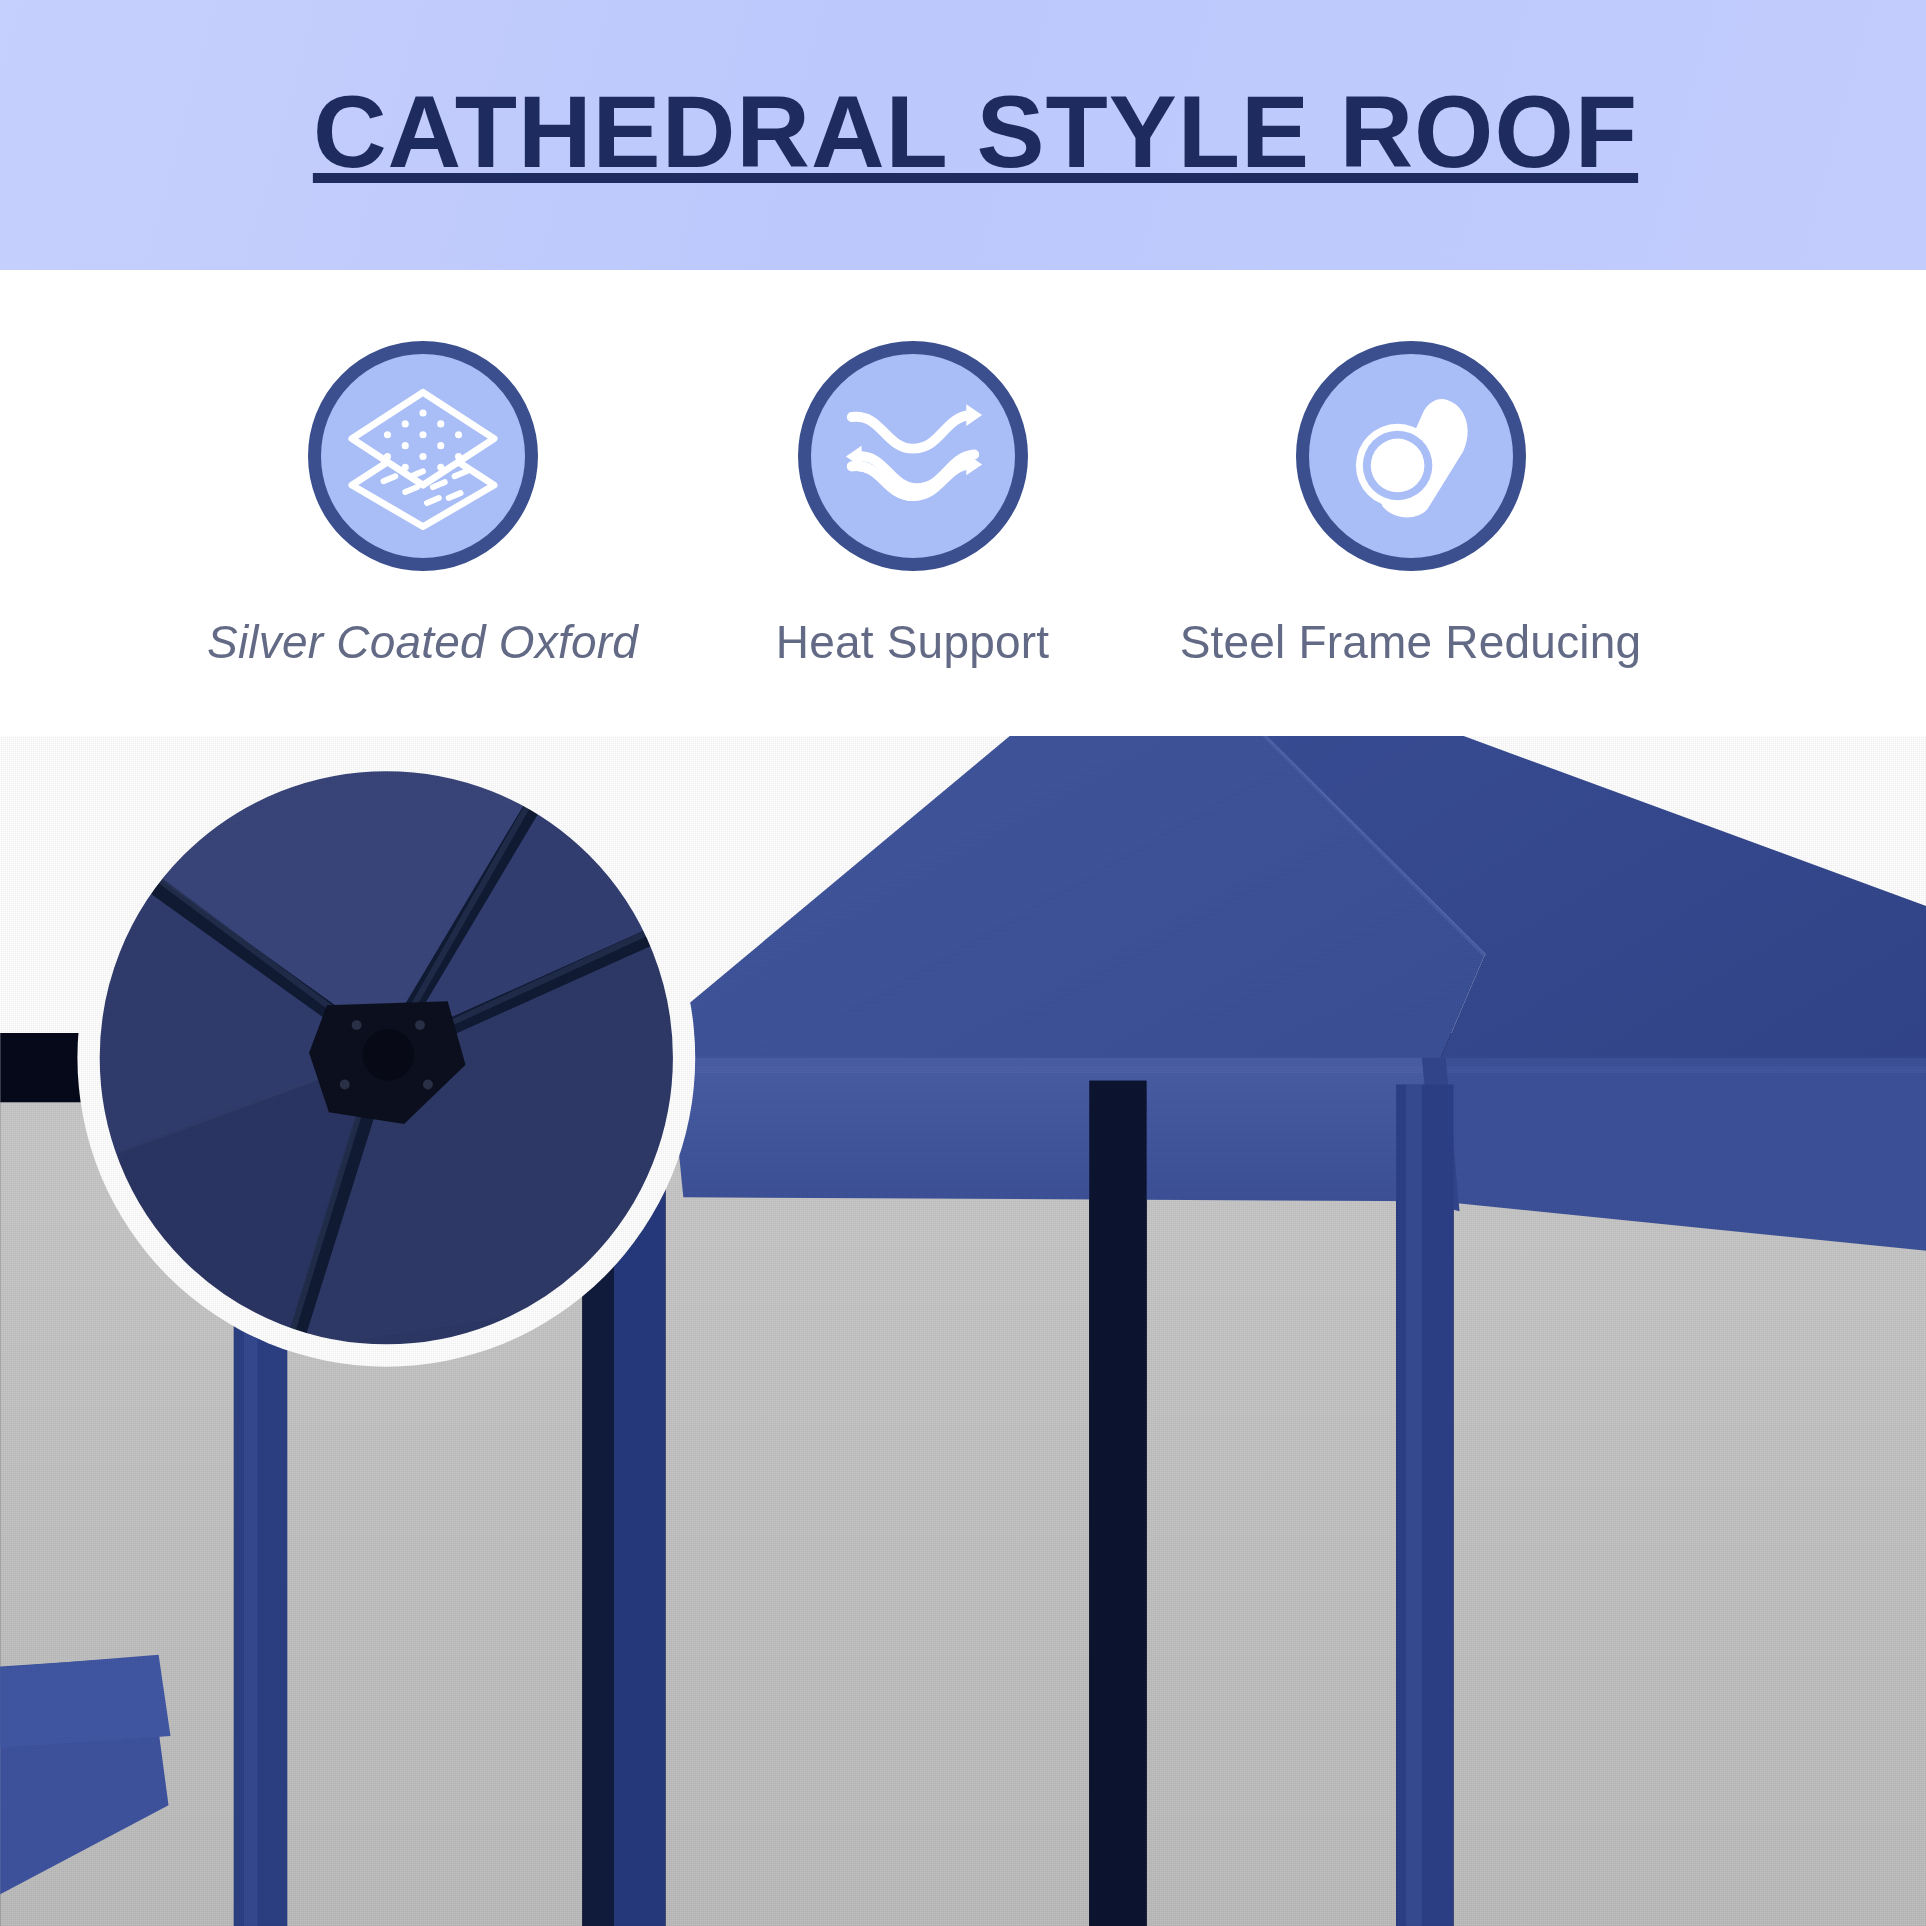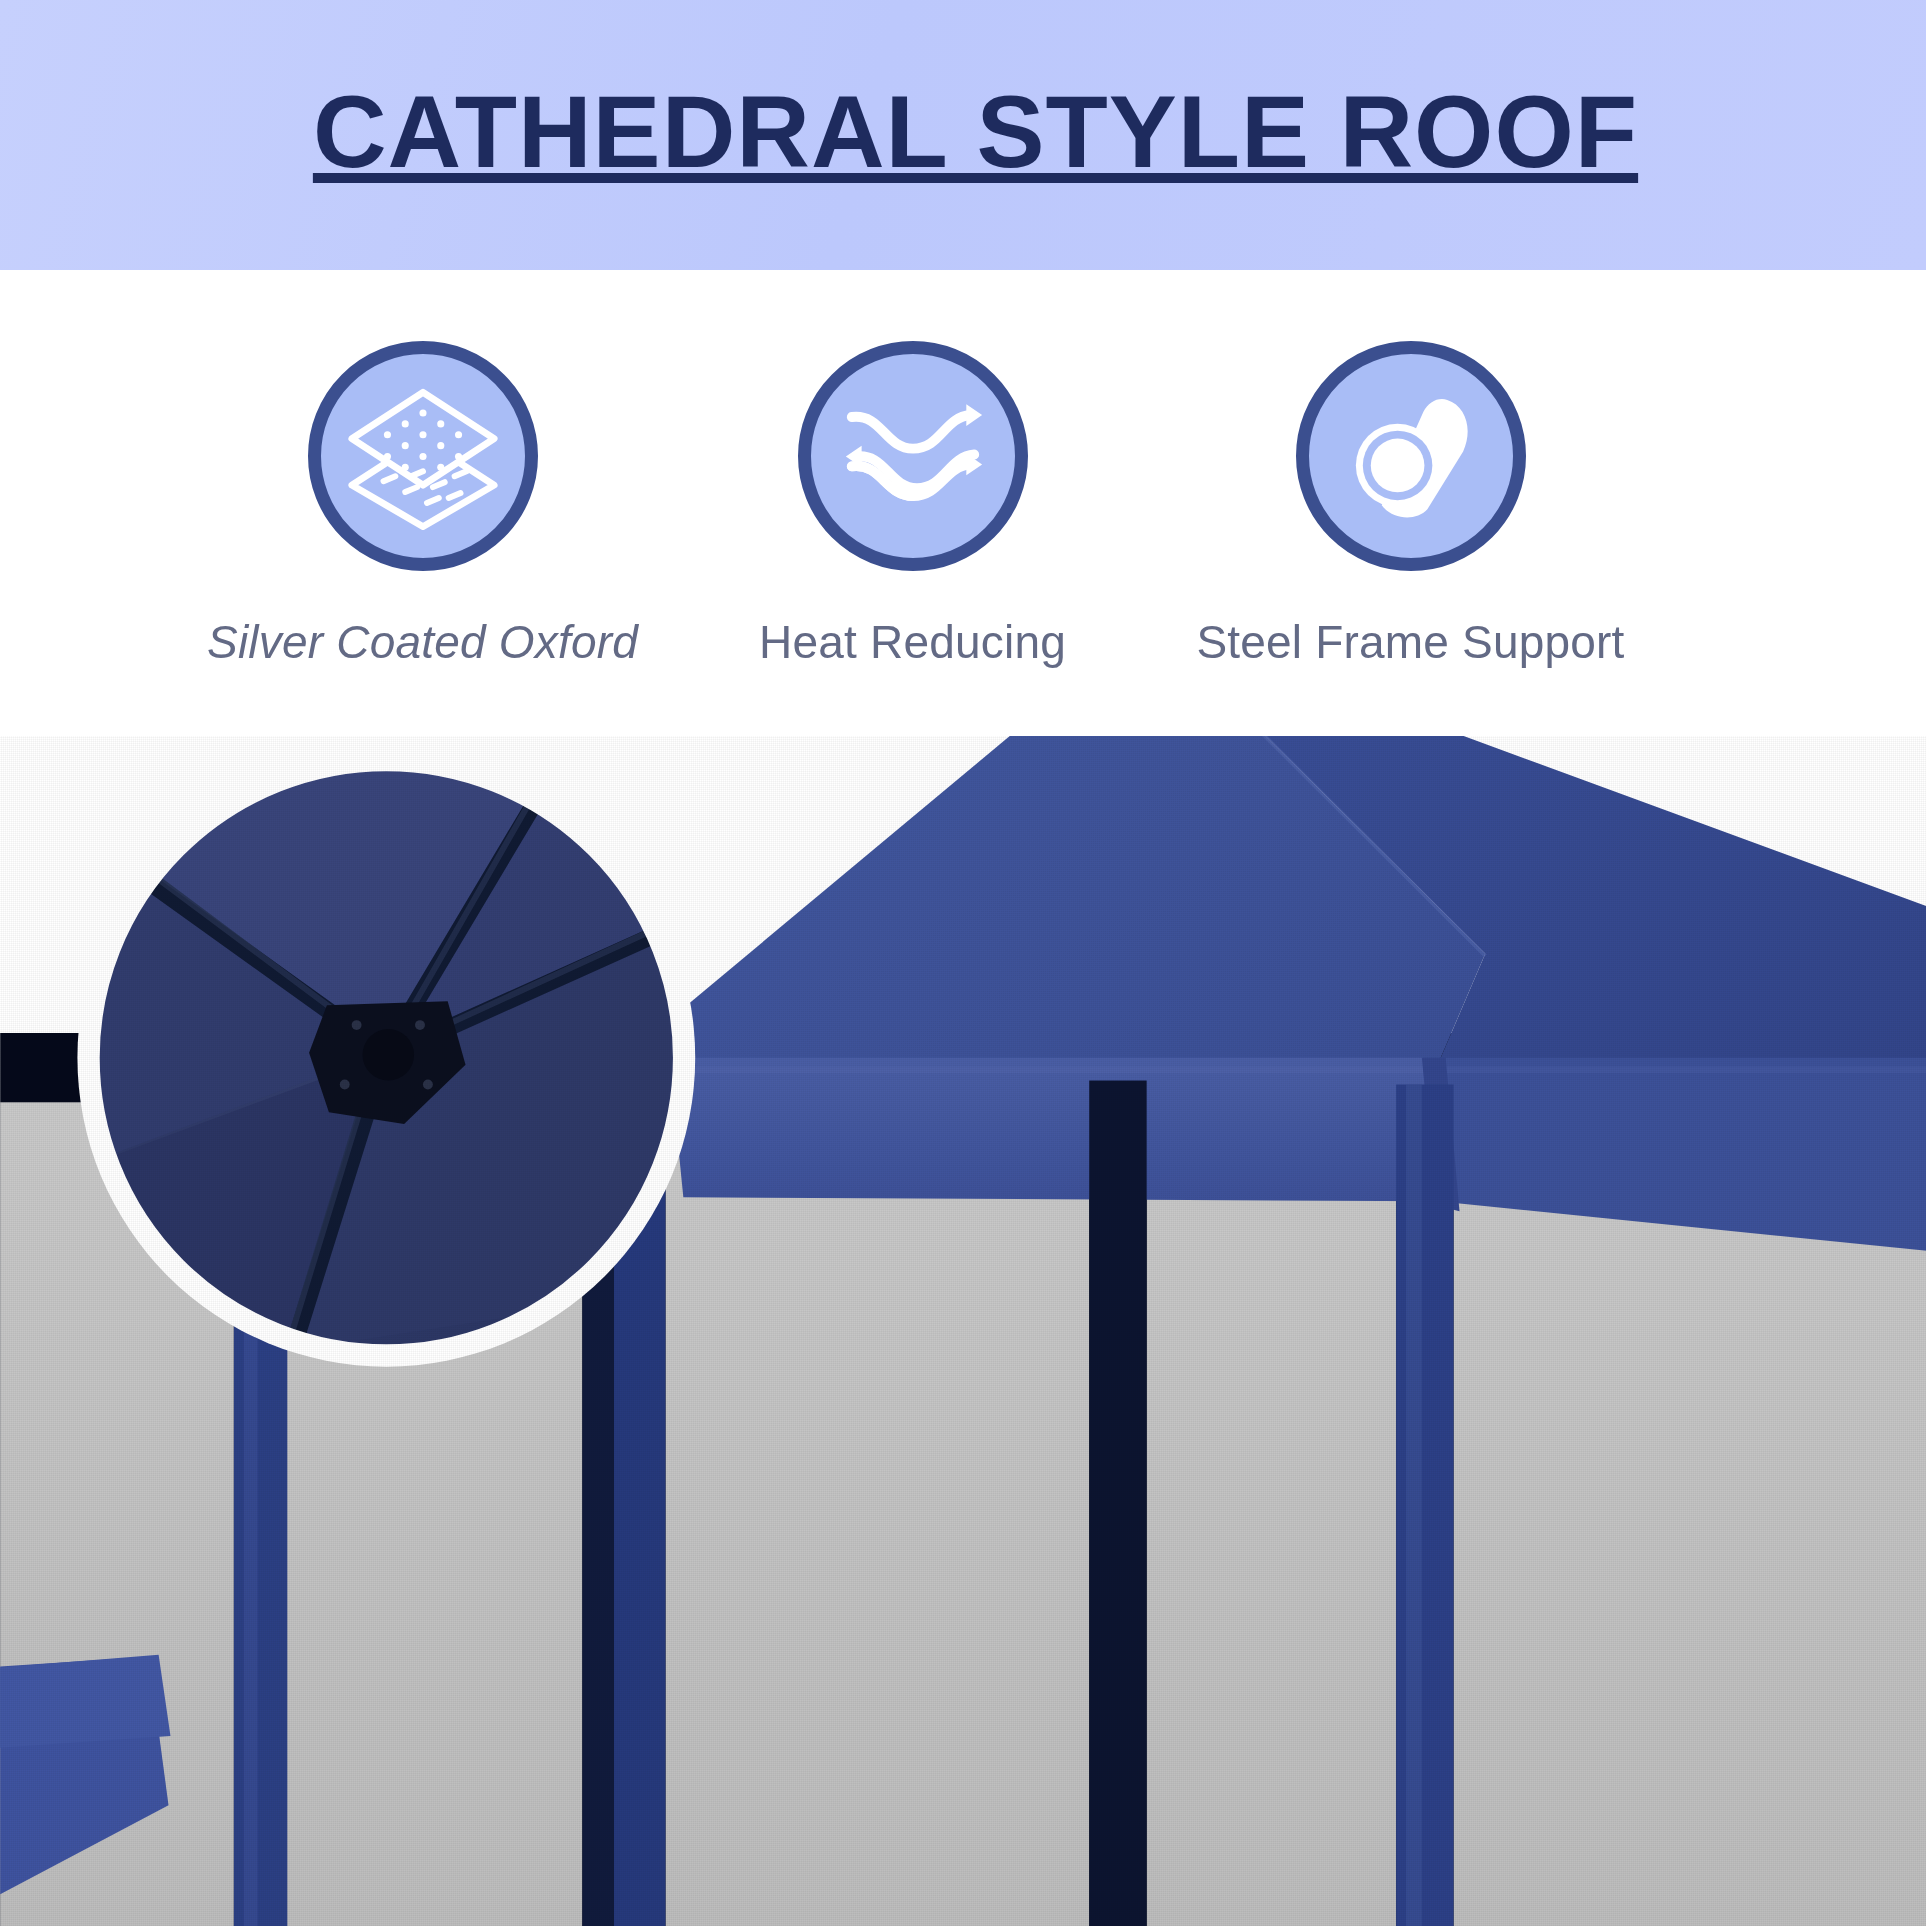--- a/index.html
+++ b/index.html
@@ -132,35 +132,35 @@
               <path d="M18 80 C48 76 52 110 80 110 C108 110 112 80 138 78" transform="translate(0,0)"></path>
             </g>
             <g fill="#ffffff">
               <path d="M134 17 L150 28 L134 39 Z"></path>
               <path d="M28 59 L12 70 L28 81 Z"></path>
               <path d="M134 67 L150 78 L134 89 Z"></path>
             </g>
           </svg>
         </span>
       </div>
-      <div class="feature-label">Heat Reducing</div>
+      <div class="feature-label">Heat Support</div>
     </div>
 
     <div class="feature f2">
       <div class="circle">
         <span>
           <svg width="149" height="149" viewBox="0 0 150 150">
             <path d="M112 18 C131 24 138 48 128 70 L92 128 C80 141 56 138 46 124 L88 30 C93 20 103 15 112 18 Z" fill="#ffffff"></path>
             <circle cx="62" cy="84" r="42" fill="#ffffff"></circle>
             <circle cx="62" cy="84" r="35" fill="#a9bdf6"></circle>
             <circle cx="62" cy="84" r="27" fill="#ffffff"></circle>
           </svg>
         </span>
       </div>
-      <div class="feature-label">Steel Frame Support</div>
+      <div class="feature-label">Steel Frame Reducing</div>
     </div>
 
   </div>
 
   <div class="photo">
     <svg width="1927" height="1191" viewBox="0 0 1946 1203">
       <defs>
         <linearGradient id="roofL" x1="0" y1="0" x2="1" y2="1">
           <stop offset="0" stop-color="#43589f"></stop>
             <stop offset="1" stop-color="#3a4f96"></stop>

